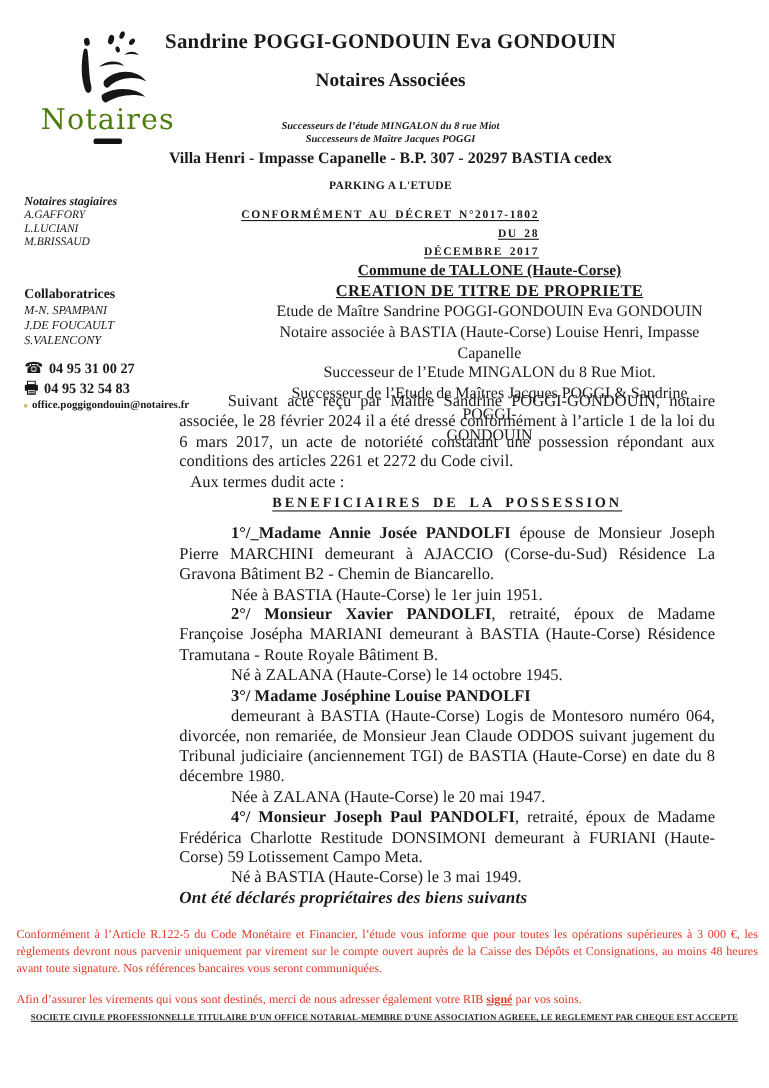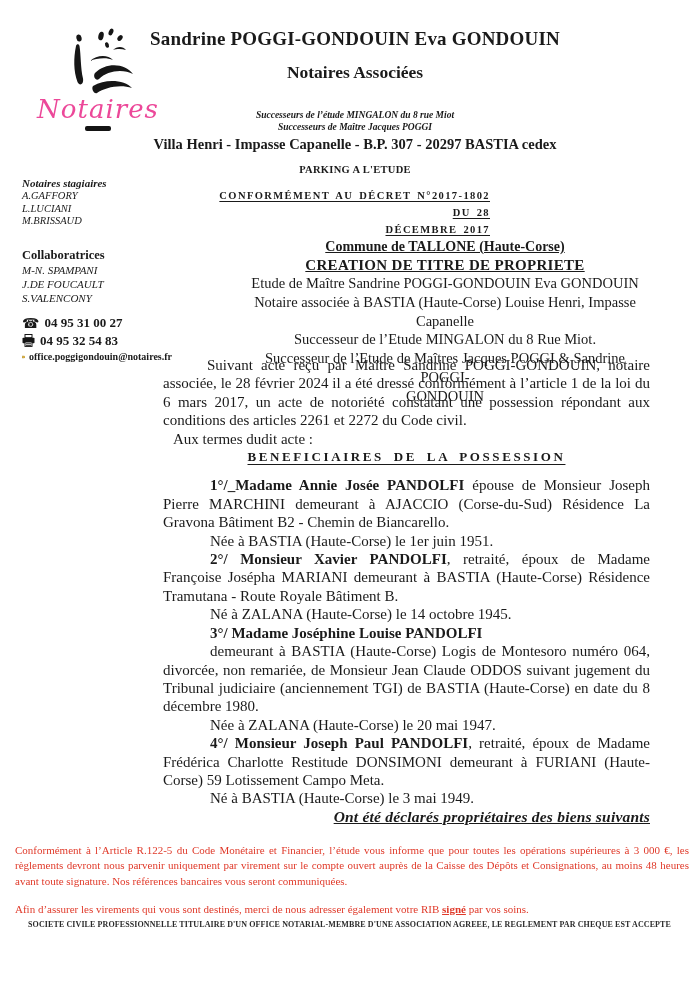--- a/index.html
+++ b/index.html
@@ -4,36 +4,36 @@
 <style>
   html,body{margin:0;padding:0;background:#ffffff;}
   .page{
     position:relative;width:699px;height:989px;background:#ffffff;
     font-family:"Liberation Serif", serif;color:#1a1a1a;overflow:hidden;
   }
   
   .logo{position:absolute;left:36px;top:26px;width:124px;text-align:center;}
   .logo svg{display:block;margin:0 auto;}
   .logo-text{
-    font-family:"DejaVu Serif", serif;font-style:italic;font-size:26px;
-    letter-spacing:1px;color:#ec4899;line-height:26px;margin-top:-2px;
+    font-family:"DejaVu Serif", serif;font-size:26px;
+    letter-spacing:1px;color:#4d7c0f;line-height:26px;margin-top:-2px;
   }
   .logo-dash{width:26px;height:5px;background:#141414;border-radius:2px;margin:4px auto 0 auto;}
   
   .header-center{position:absolute;left:140px;top:28px;width:430px;text-align:center;}
   .doc-title{font-size:19px;font-weight:bold;letter-spacing:0.2px;}
   .doc-subtitle{font-size:17.5px;font-weight:bold;margin-top:12px;}
   .successors{margin-top:26px;font-size:9.5px;font-style:italic;font-weight:bold;line-height:12px;}
   .address{position:absolute;left:115px;top:136px;width:480px;text-align:center;font-weight:bold;font-size:14.5px;}
   .parking{position:absolute;left:115px;top:164px;width:480px;text-align:center;font-weight:bold;font-size:10.5px;letter-spacing:0.3px;}
   
   .sidebar{position:absolute;left:22px;top:177px;width:150px;}
   .sb-stagiaires-title{font-style:italic;font-weight:bold;font-size:11px;line-height:13px;}
   .sb-stagiaire{font-style:italic;font-size:10.5px;line-height:12.5px;}
-  .sb-collab-title{font-weight:bold;font-size:12.5px;line-height:15px;margin-top:20px;}
+  .sb-collab-title{font-weight:bold;font-size:12.5px;line-height:15px;margin-top:32px;}
   .sb-collab{font-style:italic;font-size:11px;line-height:14px;}
   .sb-contact{margin-top:9px;}
   .contact-row{display:flex;align-items:center;gap:5px;font-weight:bold;font-size:13px;line-height:18px;}
   .contact-row.email{font-size:10px;line-height:14px;gap:4px;align-items:center;}
   .phone-glyph{font-family:"DejaVu Sans", sans-serif;font-size:14px;line-height:14px;}
   
   .decree{
     position:absolute;left:172px;top:187px;width:318px;
     font-weight:bold;font-size:10.5px;letter-spacing:1.4px;word-spacing:2px;
     line-height:17px;
@@ -52,29 +52,29 @@
   .intro{text-indent:44px;}
   .aux{margin-top:20px;padding-left:10px;text-align:left;}
   .benef-title{
     margin-top:6px;text-align:center;font-weight:bold;font-size:13px;
     letter-spacing:2.6px;word-spacing:4px;text-decoration:underline;text-underline-offset:2.5px;
   }
   .benef{margin-top:0;}
   .benef:first-of-type{margin-top:10px;}
   .benef p{text-indent:47px;}
   .declared{
-    margin-top:18px;text-align:right;font-weight:bold;font-style:italic;
-    text-decoration:underline;font-size:15.5px;letter-spacing:0.2px;
+    margin-top:18px;text-align:left;font-weight:bold;font-style:italic;
+    font-size:15.5px;letter-spacing:0.2px;
   }
   
   .red-notice{position:absolute;left:15px;top:843px;width:674px;color:#e03a2a;font-size:11px;line-height:15.3px;text-align:justify;}
   .red-notice p{margin:0;}
   .red-second{margin-top:13px !important;text-align:left;}
   .red-bold-u{font-weight:bold;text-decoration:underline;}
-  .legal{position:absolute;left:0;top:920px;width:699px;text-align:center;font-size:8px;font-weight:bold;letter-spacing:0.1px;color:#2b2b2b;}
+  .legal{position:absolute;left:0;top:920px;width:699px;text-align:center;font-size:8px;font-weight:bold;letter-spacing:0.1px;color:#2b2b2b;text-decoration:underline;}
 </style>
 </head>
 <body>
 
 <div class="page">
 
   <div class="logo">
     <svg width="110" height="72" viewBox="0 0 110 72" aria-hidden="true">
       <g fill="#161616">
         <ellipse cx="36" cy="12" rx="2.6" ry="3.6" transform="rotate(-12 36 12)"></ellipse>

